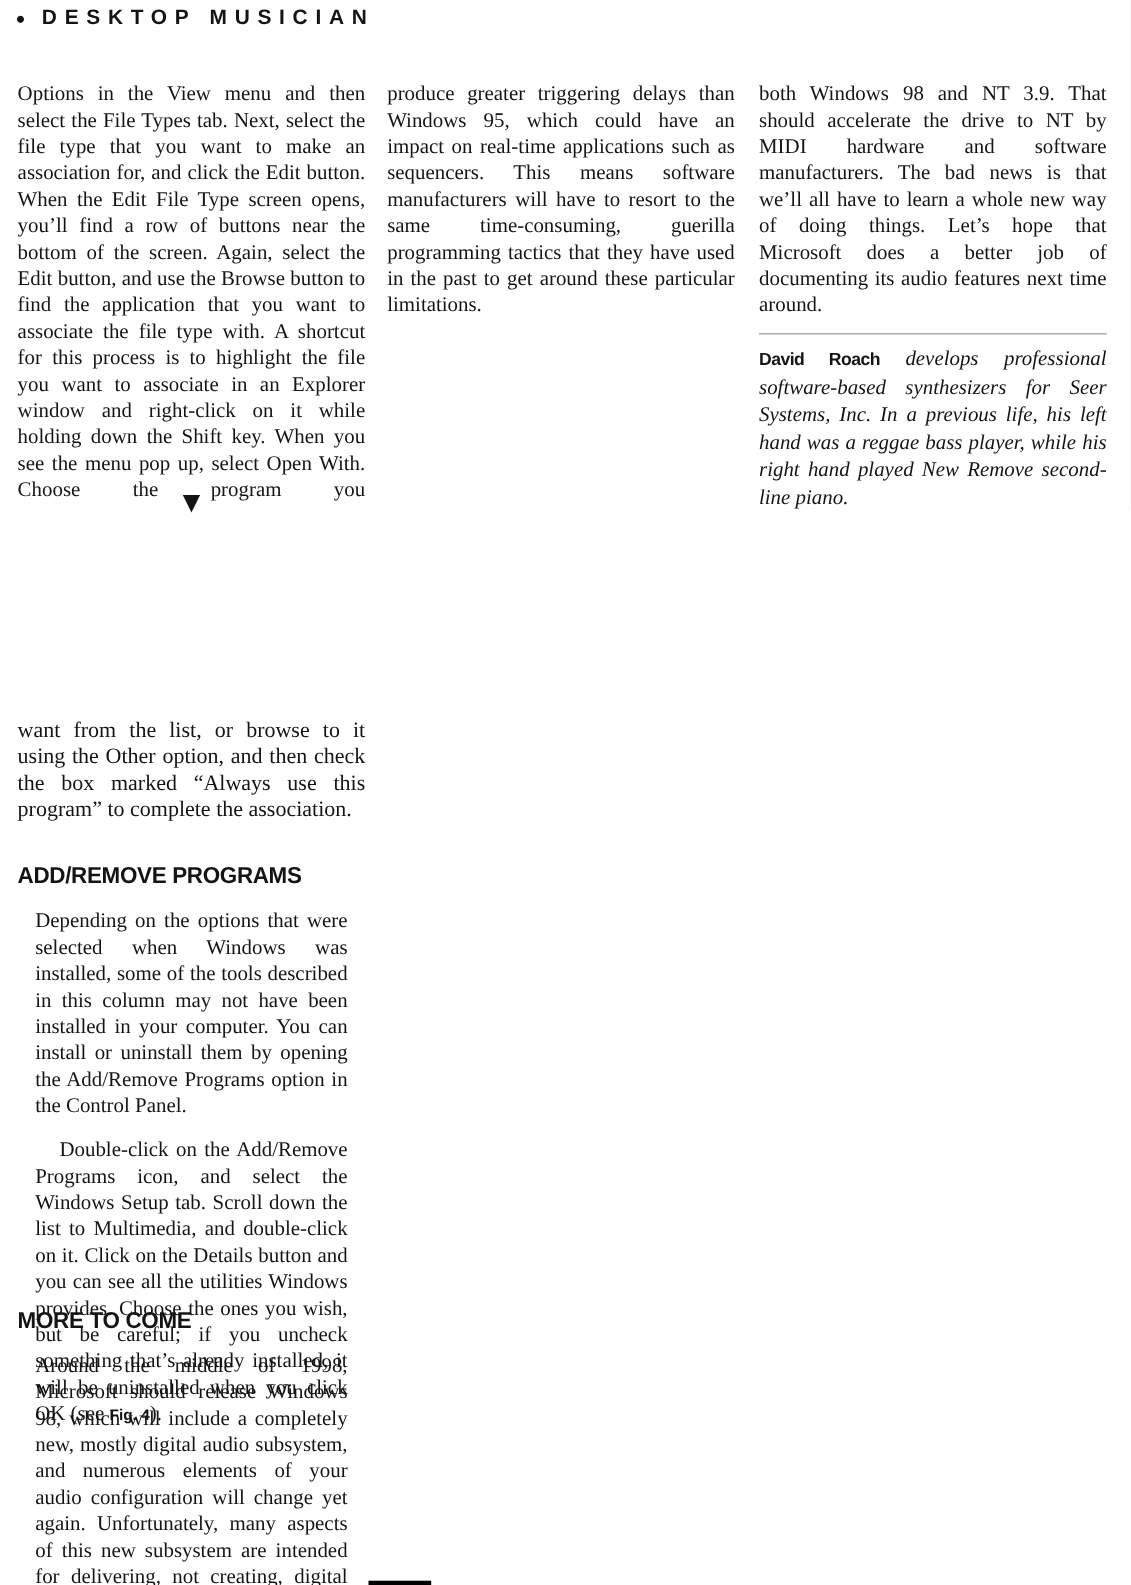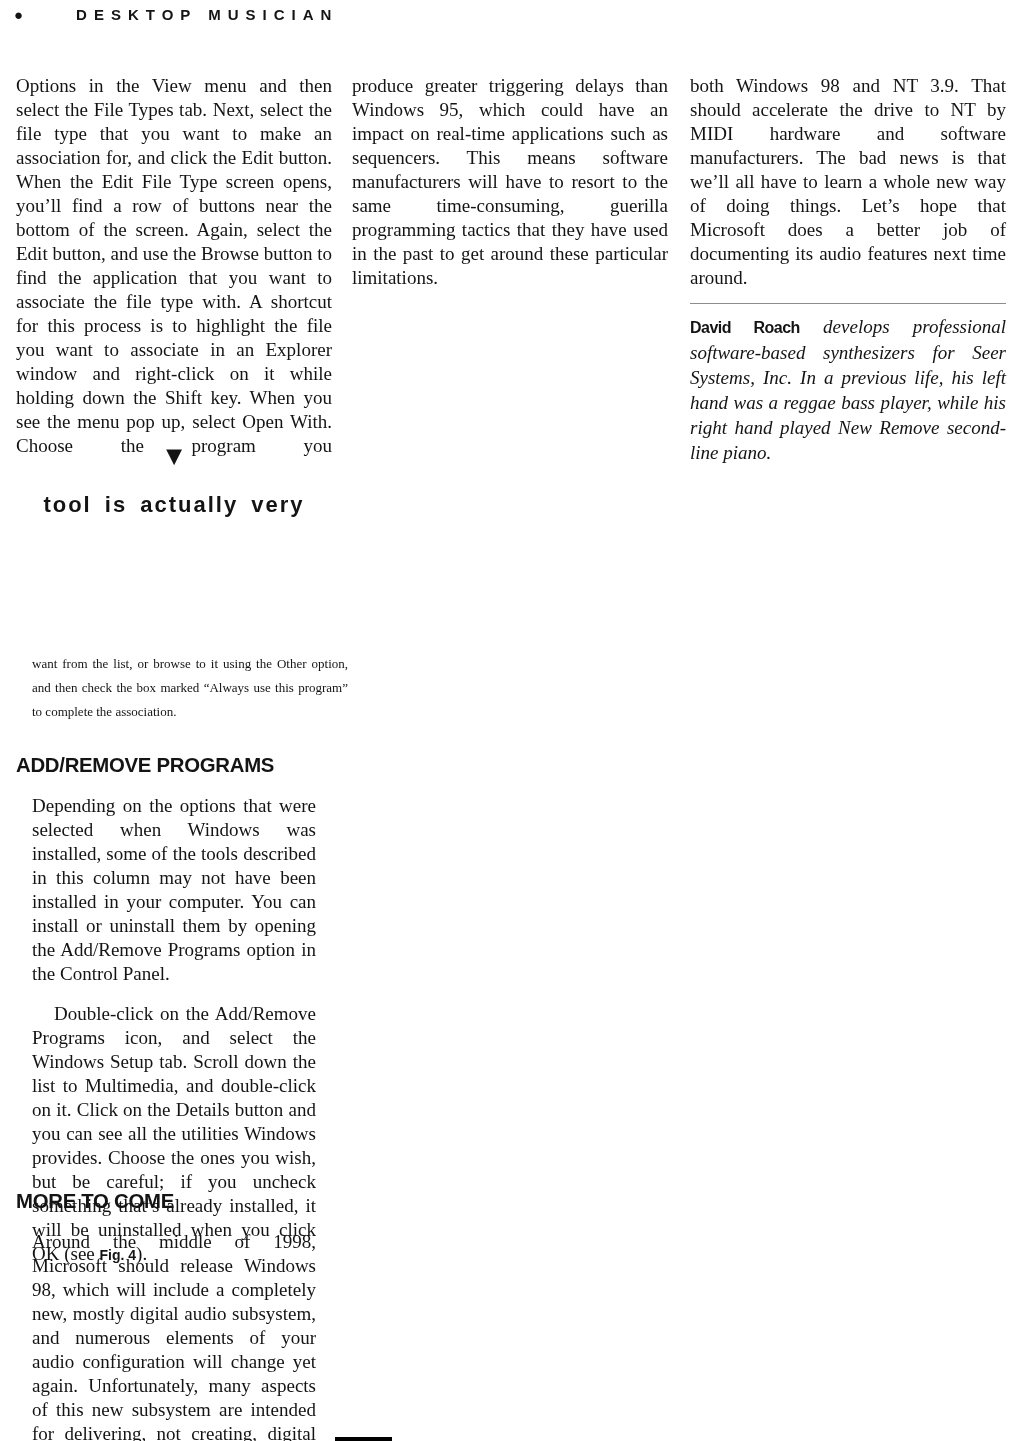--- a/index.html
+++ b/index.html
@@ -13,21 +13,21 @@
     margin:0 auto;
   }
   
   .col-header{
     position:absolute;left:14px;top:6px;
     display:flex;align-items:center;gap:15px;
     font-family:"Liberation Sans","DejaVu Sans",sans-serif;
     font-weight:bold;
   }
   .col-header .bullet{font-size:15px;line-height:15px;}
-  .col-header .title{font-size:15px;letter-spacing:7px;margin-left:38px;}
+  .col-header .title{font-size:19px;letter-spacing:7px;}
   
   .col{
     position:absolute;top:44px;width:316px;
     font-size:19px;line-height:24px;
     text-align:justify;
     margin-top:30px;
   }
   .col-1{left:16px;}
   .col-2{left:352px;}
   .col-3{left:690px;}
@@ -50,25 +50,25 @@
   .pullquote{
     position:absolute;left:16px;top:441px;width:316px;
     text-align:center;
     font-family:"Liberation Sans","DejaVu Sans",sans-serif;
     font-weight:bold;
   }
   .pq-triangle{font-size:27px;line-height:30px;margin-bottom:10px;}
   .pq-line{font-size:22px;line-height:47px;letter-spacing:2px;word-spacing:5px;}
   
   .cont-para{
-    position:absolute;left:32px;top:652px;width:316px;
-    font-size:13px;line-height:24px;text-align:justify;margin:0;
+    position:absolute;left:16px;top:652px;width:316px;
+    font-size:20px;line-height:24px;text-align:justify;margin:0;
   }
   .section{position:absolute;width:316px;font-size:19px;line-height:24px;text-align:justify;}
-  .section-1{left:16px;top:752px;}
+  .section-1{left:16px;top:784px;}
   .section-2{left:16px;top:1188px;}
   .section h2{
     margin:0 0 3px 0;
     font-family:"Liberation Sans","DejaVu Sans",sans-serif;
     font-size:21px;line-height:26px;
     letter-spacing:-0.3px;
     transform:scaleX(0.97);transform-origin:left;
   }
   .section p{margin:16px;}
   .fig-ref{
@@ -100,21 +100,20 @@
   </div>
 
   <div class="col col-3">
     <p>both Windows 98 and NT 3.9. That should accelerate the drive to NT by MIDI hardware and software manufacturers. The bad news is that we’ll all have to learn a whole new way of doing things. Let’s hope that Microsoft does a better job of documenting its audio features next time around.</p>
     <hr class="bio-rule">
     <p class="bio"><span class="bio-name">David Roach</span><span> develops professional software-based synthesizers for Seer Systems, Inc. In a previous life, his left hand was a reggae bass player, while his right hand played New Remove second-line piano.</span></p>
   </div>
 
   <div class="pullquote">
     <div class="pq-triangle">▼</div>
-    <div class="pq-line">tool is actually very</div>
   </div>
 
   <p class="cont-para">want from the list, or browse to it using the Other option, and then check the box marked “Always use this program” to complete the association.</p>
 
   <div class="section section-1">
     <h2>ADD/REMOVE PROGRAMS</h2>
     <p>Depending on the options that were selected when Windows was installed, some of the tools described in this column may not have been installed in your computer. You can install or uninstall them by opening the Add/Remove Programs option in the Control Panel.</p>
     <p class="indent"><span>Double-click on the Add/Remove Programs icon, and select the Windows Setup tab. Scroll down the list to Multimedia, and double-click on it. Click on the Details button and you can see all the utilities Windows provides. Choose the ones you wish, but be careful; if you uncheck something that’s already installed, it will be uninstalled when you click OK (see </span><span class="fig-ref">Fig. 4</span><span>).</span></p>
   </div>
 

